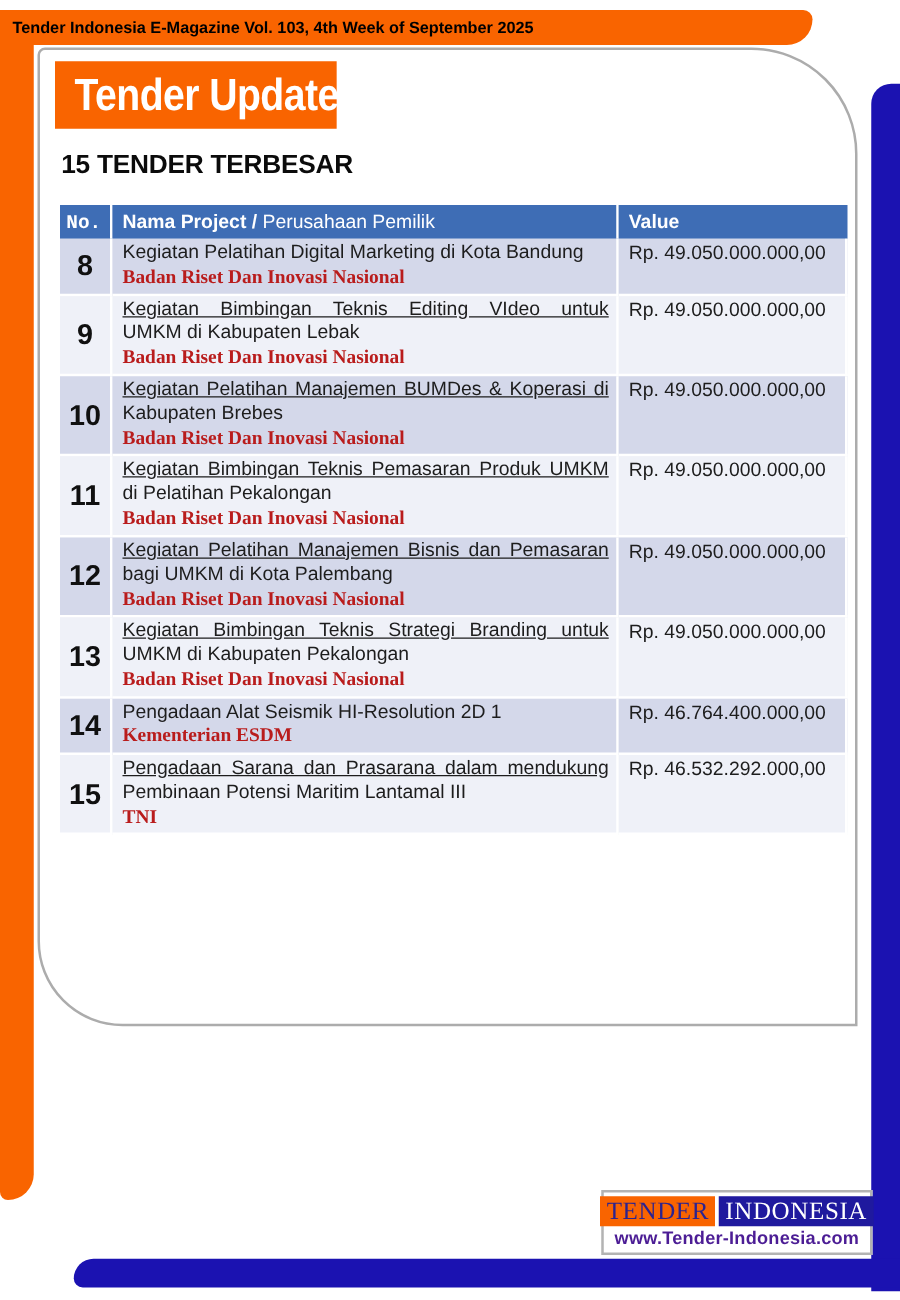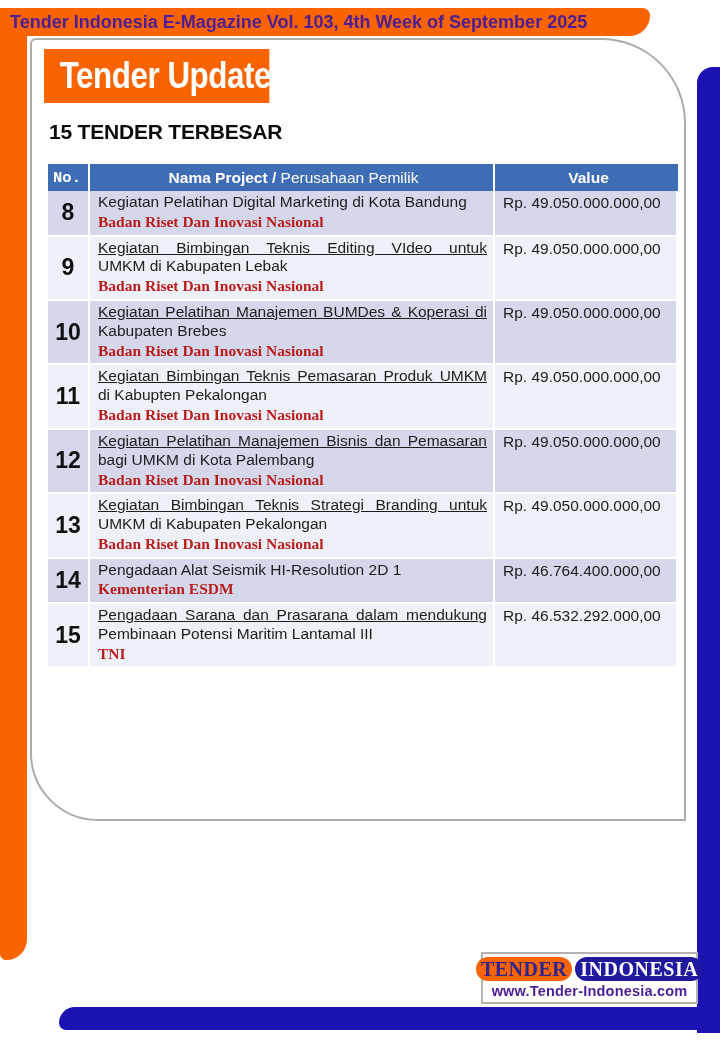--- a/index.html
+++ b/index.html
@@ -8,21 +8,21 @@
     font-family:"Liberation Sans",sans-serif;overflow:hidden;
   }
   
   .left-band{
     position:absolute;left:0;top:8px;width:27px;height:952px;
     background:#F96400;border-bottom-right-radius:26px;border-bottom-left-radius:8px;
   }
   .top-bar{
     position:absolute;left:0;top:8px;width:650px;height:28px;background:#F96400;
     border-bottom-right-radius:22px;border-top-right-radius:8px;
-    color:#4c1d95;font-size:18px;font-weight:bold;line-height:28px;
+    color:#000000;font-size:13px;font-weight:bold;line-height:28px;
     padding-left:10px;box-sizing:border-box;white-space:nowrap;
   }
   .right-band{
     position:absolute;left:697px;top:67px;width:23px;height:966px;
     background:#1B12B1;border-top-left-radius:16px;
   }
   .bottom-bar{
     position:absolute;left:59px;top:1007px;width:661px;height:23px;
     background:#1B12B1;border-top-left-radius:22px;border-bottom-left-radius:10px;
   }
@@ -42,21 +42,21 @@
     font-size:21px;font-weight:800;color:#0b0b0b;letter-spacing:-0.2px;white-space:nowrap;
   }
   
   table.tender-table{
     position:absolute;left:16px;top:124px;width:630px;
     border-collapse:separate;border-spacing:0;table-layout:fixed;
   }
   col.c-no{width:42px}col.c-project{width:405px}col.c-value{width:183px}
   th{
     background:#3E6DB5;color:#ffffff;font-size:15.5px;font-weight:bold;
-    text-align:center;padding:4px 4px 4px 8px;height:19px;
+    text-align:left;padding:4px 4px 4px 8px;height:19px;
   }
   th.h-no{text-align:center;padding-left:2px;border-right:2px solid #fff;font-family:Liberation Mono, monospace;}
   th.h-project{border-right:2px solid #fff;}
   th .reg{font-weight:normal;}
   td{
     vertical-align:top;border-bottom:2px solid #ffffff;border-right:2px solid #ffffff;
   }
   tr.shaded td{background:#D4D8EA;}
   tr.light td{background:#EFF1F8;}
   td.no-cell{
@@ -71,22 +71,22 @@
   }
   td.value-cell{padding:2px 4px 0 8px;font-size:15.5px;color:#1d1d1d;line-height:1.25;}
   
   .logo-box{
     position:absolute;left:481px;top:952px;width:217px;height:52px;background:#fff;
     border:2px solid #B3B3B3;box-sizing:border-box;
     display:flex;flex-direction:column;align-items:center;padding-top:3px;
   }
   .logo-row{display:flex;gap:3px;height:24px;}
   .logo-block{
-    font-family:"Liberation Serif",serif;font-weight:bold;font-size:20px;line-height:24px;
-    padding:0 5px;letter-spacing:0.5px;white-space:nowrap;border-radius:12px;
+    font-family:"Liberation Serif",serif;font-weight:normal;font-size:20px;line-height:24px;
+    padding:0 5px;letter-spacing:0.5px;white-space:nowrap;
   }
   .logo-tender{background:#F96400;color:#2B2390;}
   .logo-indonesia{background:#1F199E;color:#ffffff;}
   .logo-url{font-size:14.5px;font-weight:bold;color:#4c1d95;margin-top:2px;letter-spacing:0.2px;white-space:nowrap;}
 </style>
 </head>
 <body>
 
 <div class="left-band"></div>
 
@@ -138,21 +138,21 @@
             <div class="pline j">Kegiatan Pelatihan Manajemen BUMDes &amp; Koperasi di</div>
             <div class="pline">Kabupaten Brebes</div>
             <div class="owner">Badan Riset Dan Inovasi Nasional</div>
           </td>
           <td class="value-cell">Rp. 49.050.000.000,00</td>
         </tr>
         <tr class="light">
           <td class="no-cell">11</td>
           <td class="project-cell">
             <div class="pline j">Kegiatan Bimbingan Teknis Pemasaran Produk UMKM</div>
-            <div class="pline">di Kabupten Pekalongan</div>
+            <div class="pline">di Pelatihan Pekalongan</div>
             <div class="owner">Badan Riset Dan Inovasi Nasional</div>
           </td>
           <td class="value-cell">Rp. 49.050.000.000,00</td>
         </tr>
         <tr class="shaded">
           <td class="no-cell">12</td>
           <td class="project-cell">
             <div class="pline j">Kegiatan Pelatihan Manajemen Bisnis dan Pemasaran</div>
             <div class="pline">bagi UMKM di Kota Palembang</div>
             <div class="owner">Badan Riset Dan Inovasi Nasional</div>

